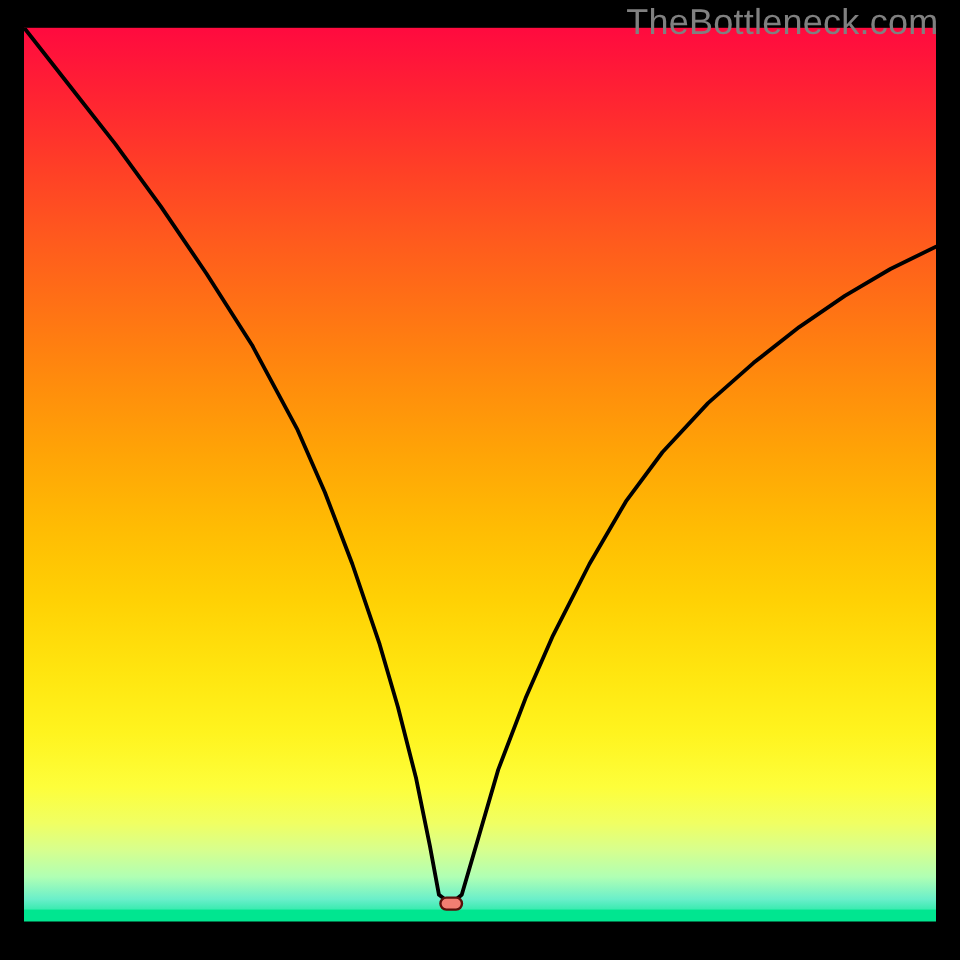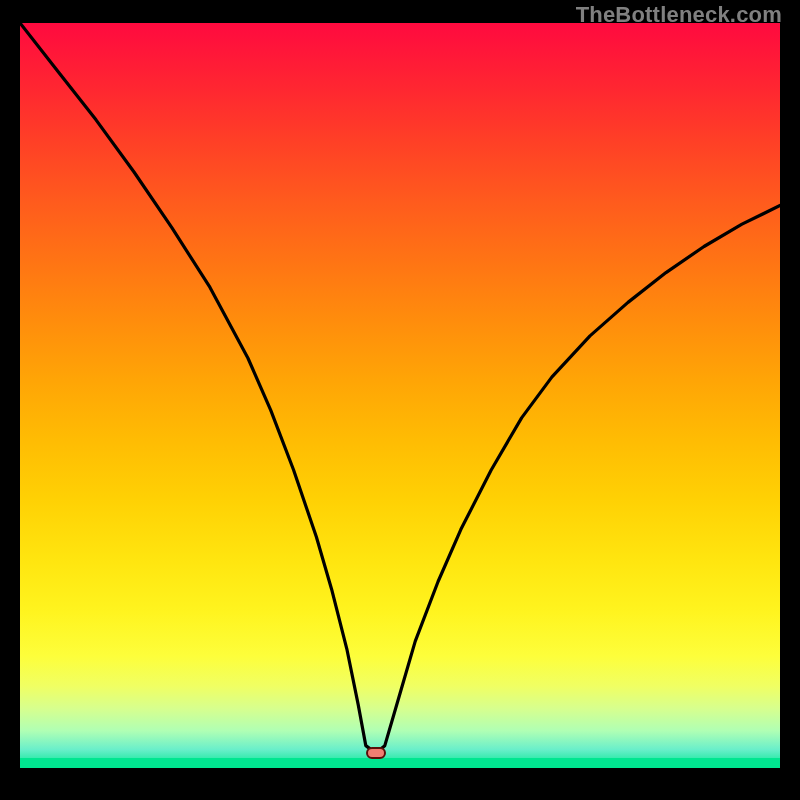--- a/index.html
+++ b/index.html
@@ -9,22 +9,22 @@
     background: #000;
     position: relative;
     overflow: hidden;
     font-family: Arial, Helvetica, sans-serif;
   }
   .attribution {
     position: absolute;
     top: 2px;
     right: 18px;
     color: #808080;
-    font-size: 22px;
-    font-weight: 700;
+    font-size: 30px;
+    font-weight: 400;
     letter-spacing: 0.2px;
     z-index: 10;
   }
   .frame {
     position: absolute;
     left: 20px;
     top: 23px;
     width: 760px;
     height: 760px;
     background: #000;

